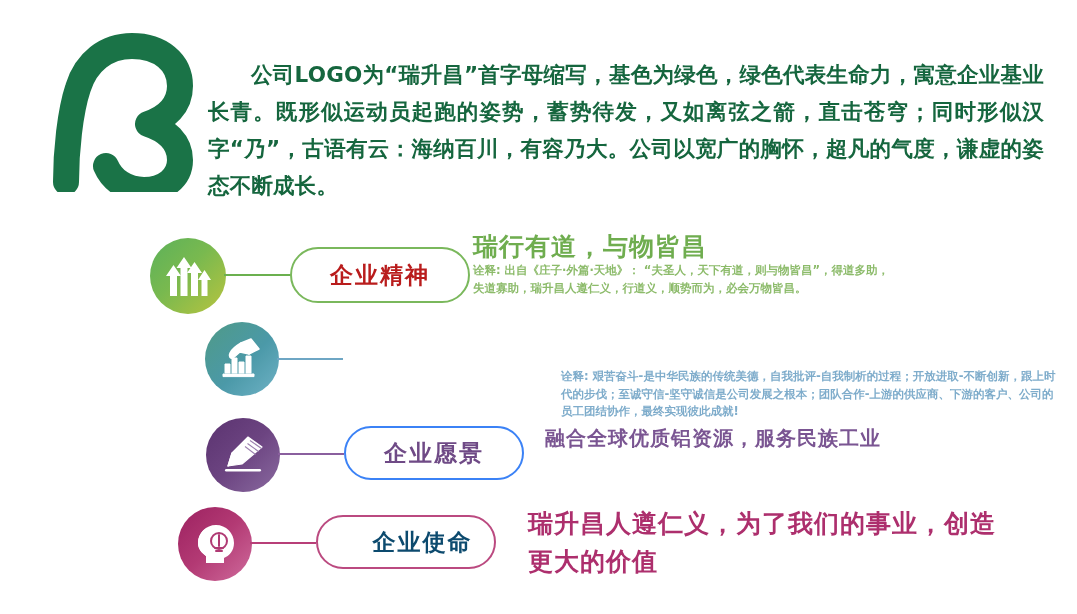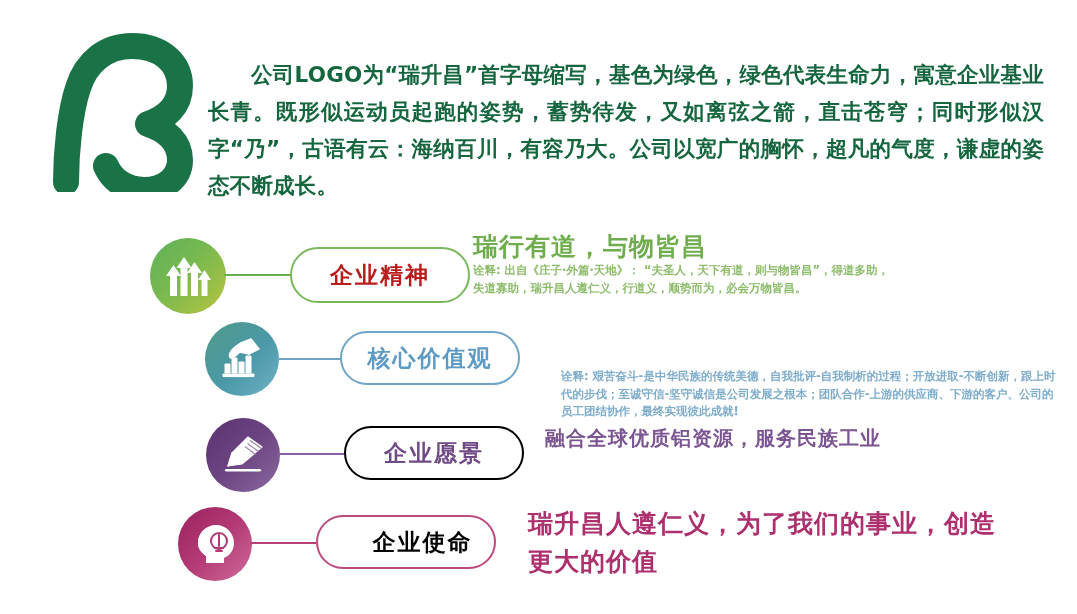--- a/index.html
+++ b/index.html
@@ -87,30 +87,30 @@
   #r2-line{left:277px;top:358px;width:66px;background:#6ea6c4;}
   #r2-pill{left:340px;top:331px;width:180px;height:54px;border:2px solid #6fa5c6;}
   #r2-pill span{color:#5e9bc4;}
   #r2-head{left:529px;top:302px;font-size:25px;line-height:32px;color:#3c85b8;}
   #r2-note{left:529px;top:368px;width:500px;color:#7eaccb;margin-left:32px;}
 
   
   #r3-circle{left:206px;top:418px;width:74px;height:74px;
     background:linear-gradient(135deg,#5b3370 0%,#6c4481 50%,#8a6aa0 100%);}
   #r3-line{left:278px;top:453px;width:66px;background:#8a5f9e;}
-  #r3-pill{left:344px;top:426px;width:180px;height:54px;border:2px solid #000000;}
+  #r3-pill{left:344px;top:426px;width:180px;height:54px;border:2px solid #3b82f6;}
   #r3-pill span{color:#6f4a86;}
   #r3-head{left:545px;top:425px;font-size:20px;color:#7a5592;}
 
   
   #r4-circle{left:178px;top:507px;width:74px;height:74px;
     background:linear-gradient(135deg,#9c2160 0%,#b33a74 50%,#cf6b9c 100%);}
   #r4-line{left:250px;top:542px;width:66px;background:#b83f78;}
   #r4-pill{left:316px;top:515px;width:180px;height:54px;border:2px solid #bb4a80;}
-  #r4-pill span{color:#000000;margin-left:33px;}
+  #r4-pill span{color:#0c4a6e;margin-left:33px;}
   #r4-head{left:528px;top:505px;font-size:25px;line-height:38px;color:#ad2f6d;}
 </style>
 </head>
 <body>
 
 <div class="page">
 
   <div class="logo">
     <svg viewBox="0 0 150 160" xmlns="http://www.w3.org/2000/svg" aria-hidden="true">
       <path d="M18 150
@@ -151,23 +151,20 @@
         <path d="M22 6 C17 9 13 12 11 16 C9.5 19 11 22 13.5 21 C16 20 18 17 21 15 L30 17 L22 6 Z" stroke-width="1.5"></path>
         <rect x="6" y="27" width="5" height="9"></rect>
         <rect x="13" y="21" width="5" height="15"></rect>
         <rect x="20" y="25" width="5" height="11"></rect>
         <rect x="27" y="19" width="5" height="17"></rect>
         <rect x="4" y="37" width="31" height="2.6"></rect>
       </g>
     </svg>
   </div>
   <div class="connector" id="r2-line"></div>
-  <div class="pill" id="r2-pill">
-    <span>核心价值观</span>
-  </div>
   <div class="note" id="r2-note">诠释: 艰苦奋斗-是中华民族的传统美德，自我批评-自我制析的过程；开放进取-不断创新，跟上时代的步伐；至诚守信-坚守诚信是公司发展之根本；团队合作-上游的供应商、下游的客户、公司的员工团结协作，最终实现彼此成就!</div>
 
   <div class="circle" id="r3-circle">
     <svg width="46" height="42" viewBox="0 0 46 42">
       <g fill="#ffffff" stroke="#ffffff" stroke-linejoin="round" stroke-width="1.2">
         <path d="M28 3 L42 13 L22 30 L8 32 L12 19 Z"></path>
         <path d="M8 32 L12 19 L18 23 L14 29 Z" fill="#ffffff"></path>
         <rect x="5" y="35" width="36" height="2.4" rx="1.2" stroke="none"></rect>
       </g>
       <g stroke="#9b7fae" stroke-width="1.1" fill="none">

